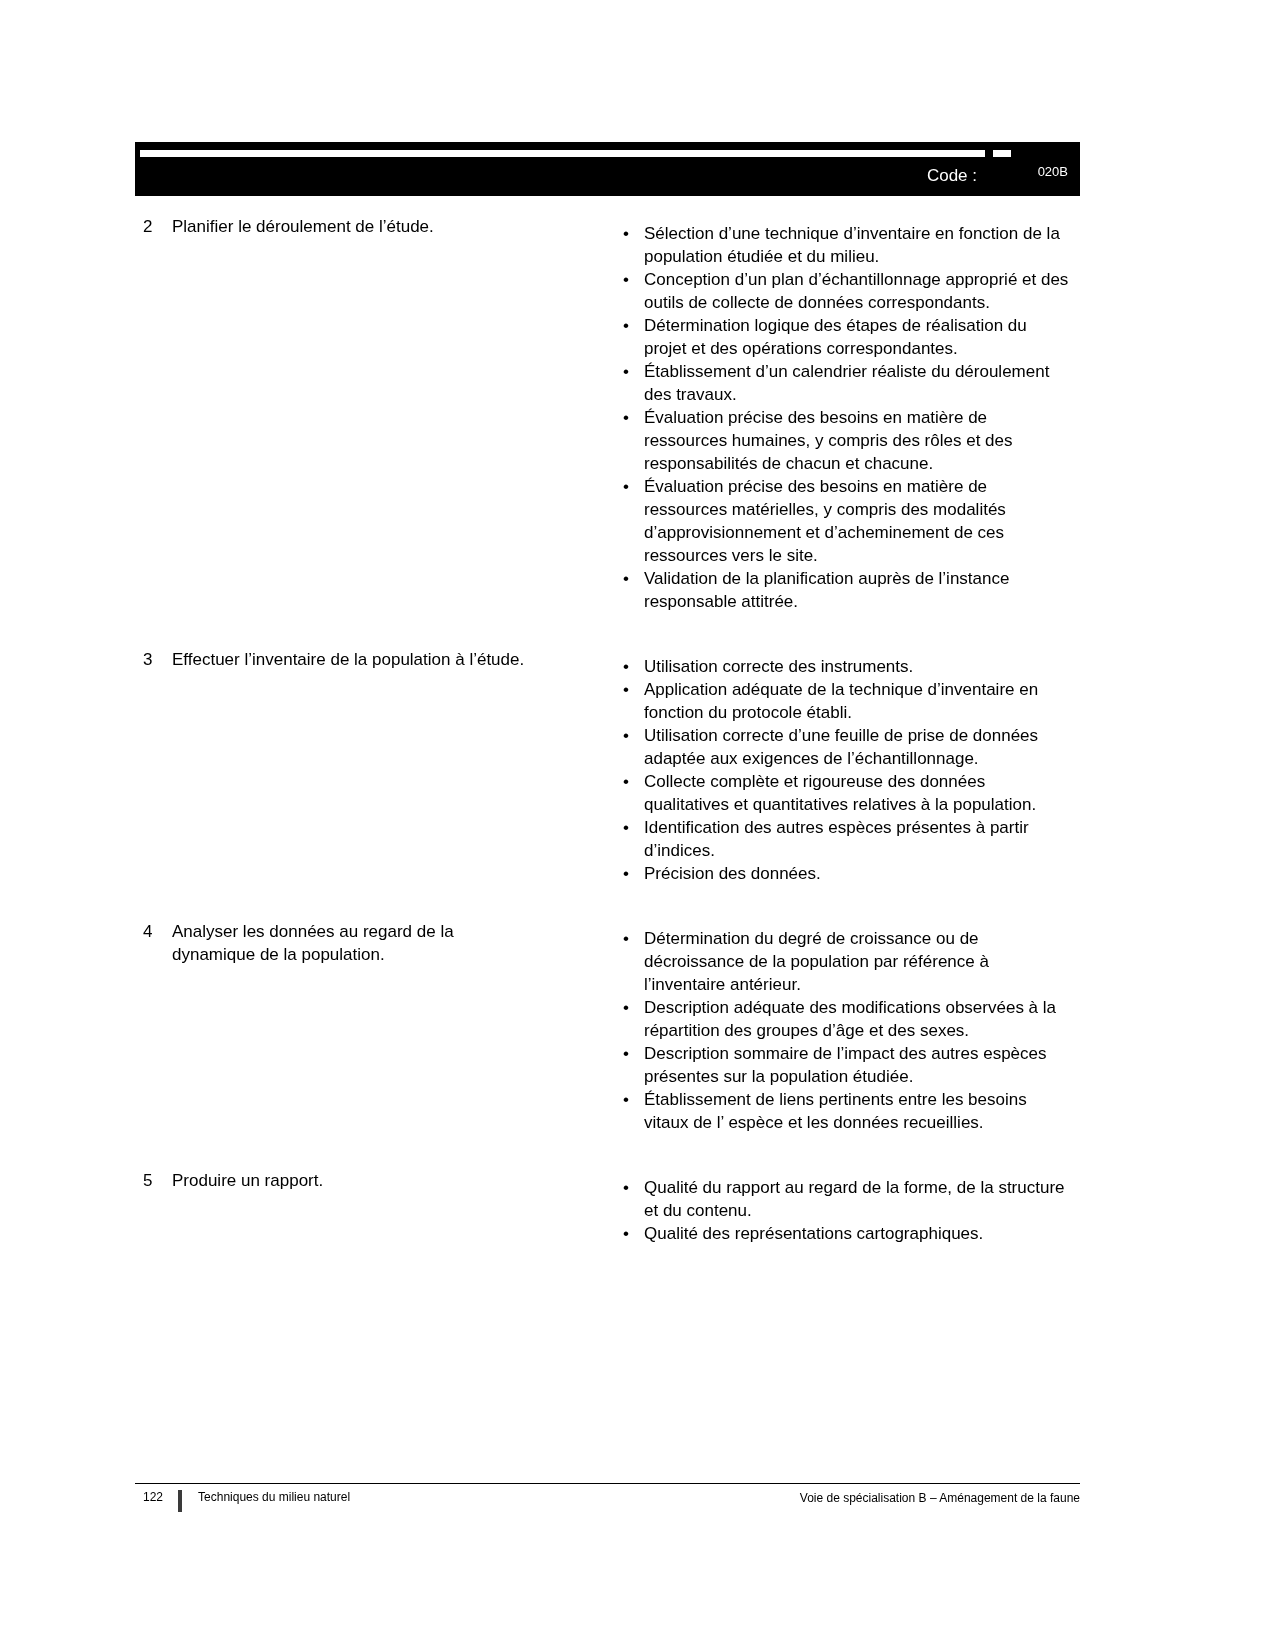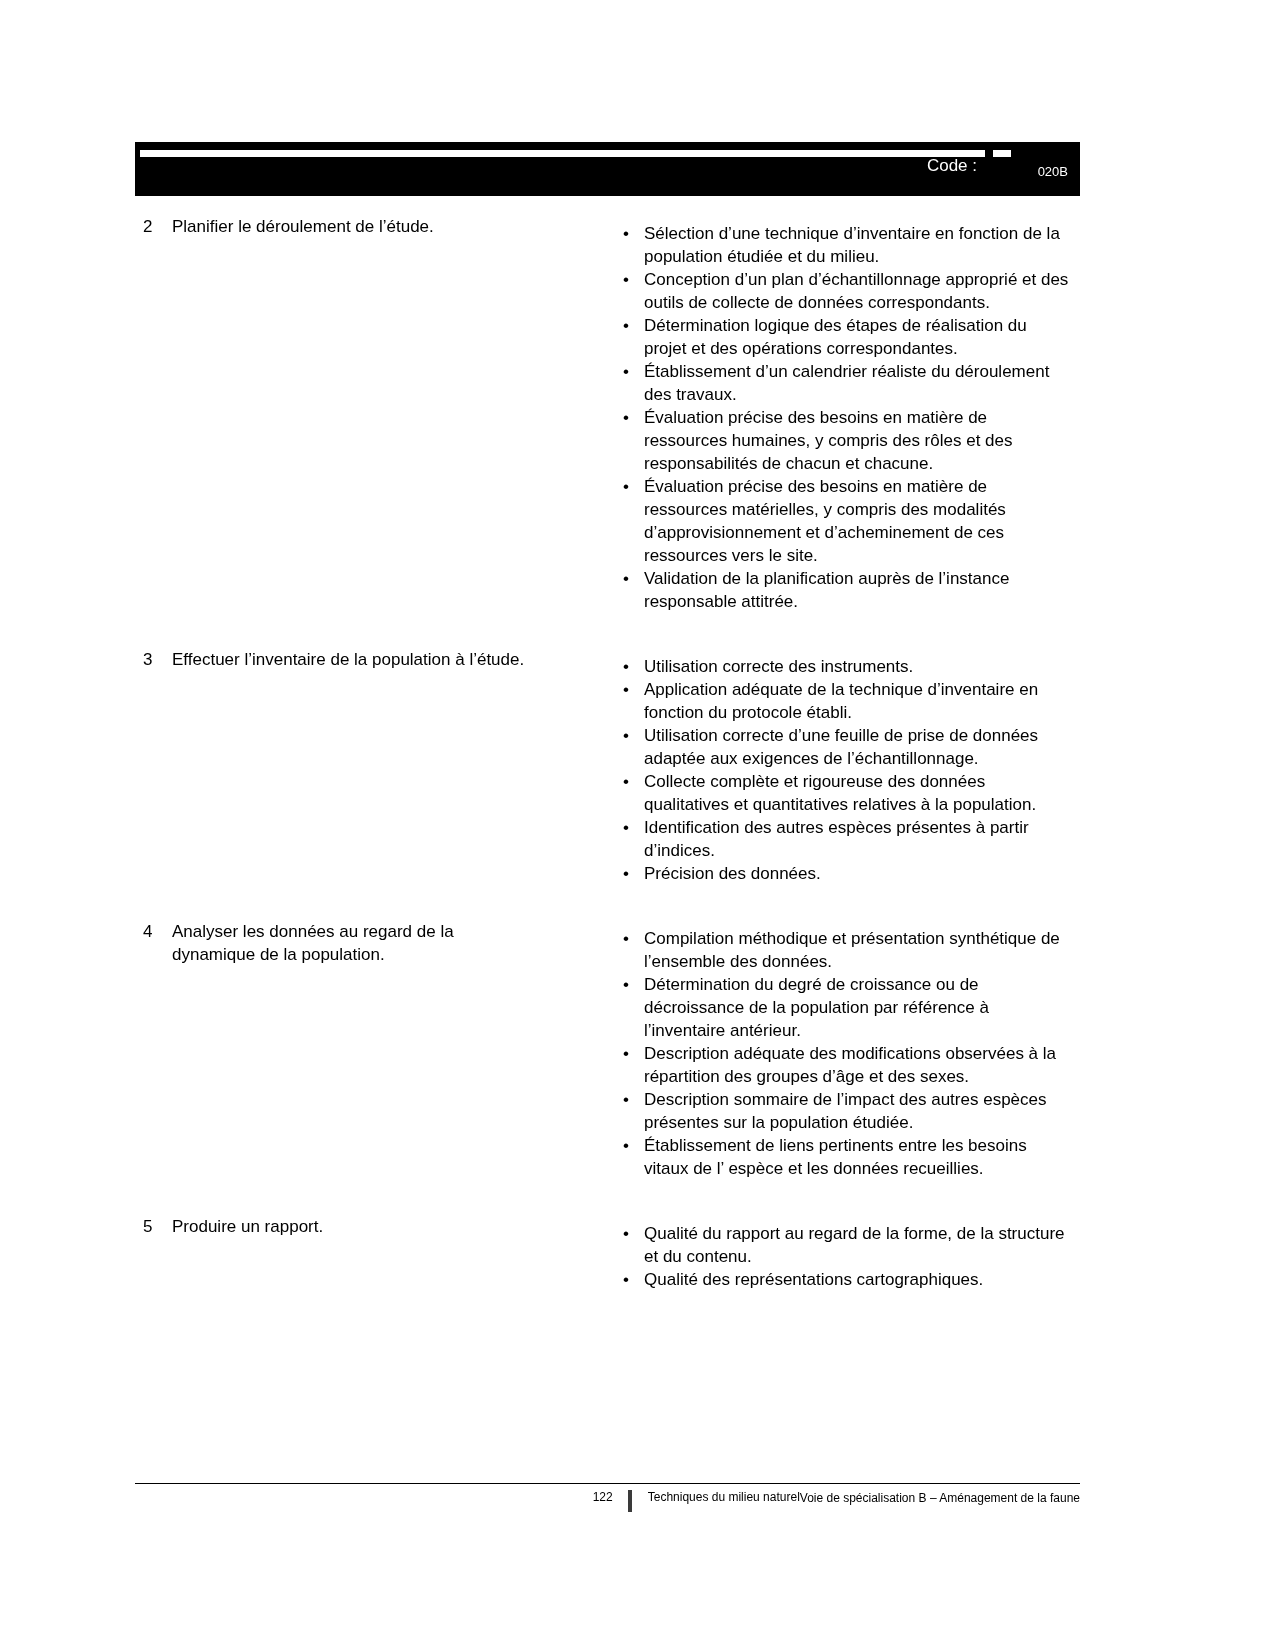--- a/index.html
+++ b/index.html
@@ -9,37 +9,37 @@
     font-family: "Liberation Sans", sans-serif;
     color: #000000;
   }
   .page { position: relative; width: 1275px; height: 1650px; overflow: hidden; background: #fff; }
 
   
   .code-bar { position: absolute; left: 135px; top: 142px; width: 945px; height: 54px; background: #000000; }
   .code-bar .hline { position: absolute; top: 8px; height: 7px; background: #ffffff; }
   .hline-long  { left: 5px;  width: 845px; }
   .hline-short { left: 858px; width: 18px; }
-  .code-label { position: absolute; top: 14px; right: 103px; color: #ffffff; font-size: 17px; }
+  .code-label { position: absolute; top: 24px; right: 103px; color: #ffffff; font-size: 17px; }
   .code-value { position: absolute; top: 22px; right: 12px;  color: #ffffff; font-size: 13px; }
 
   
   .content { position: absolute; left: 143px; top: 215px; width: 937px; font-size: 17px; line-height: 23px; }
   .row { display: grid; grid-template-columns: 29px 443px 1fr; margin-bottom: 28px; }
   .row-num { }
   .objective { padding-right: 20px; white-space: pre-line; }
   ul.criteria { list-style: none; margin: 7px; padding: 0; }
   ul.criteria li { position: relative; padding-left: 22px; }
   ul.criteria li::before { content: "•"; position: absolute; left: 1px; top: 0; }
 
   
   .footer-rule { position: absolute; left: 135px; top: 1483px; width: 945px; height: 1px; background: #000000; }
   .footer-row {
     position: absolute; left: 143px; top: 1490px; width: 937px;
-    display: flex; justify-content: flex-end; align-items: flex-start;
+    display: flex; justify-content: space-between; align-items: flex-start;
     font-size: 12px; line-height: 15px;
   }
   .footer-left { display: flex; align-items: flex-start; }
   .footer-sep { display: inline-block; width: 4px; height: 22px; background: #3a3a3a; margin: 0 16px 0 15px; }
   .footer-right { text-align: right; padding-top: 1px; }
 </style>
 </head>
 <body>
 
 <div class="page">
@@ -88,21 +88,20 @@
 
     <li>Précision des données.</li>
   </ul>
     </section>
 
     <section class="row">
       <span class="row-num">4</span>
       <span class="objective">Analyser les données au regard de la
 dynamique de la population.</span>
       <ul class="criteria">
-    <li>Compilation méthodique et présentation synthétique de l’ensemble des données.</li>
 
     <li>Détermination du degré de croissance ou de décroissance de la population par référence à l’inventaire antérieur.</li>
 
     <li>Description adéquate des modifications observées à la répartition des groupes d’âge et des sexes.</li>
 
     <li>Description sommaire de l’impact des autres espèces présentes sur la population étudiée.</li>
 
     <li>Établissement de liens pertinents entre les besoins vitaux de l’ espèce et les données recueillies.</li>
   </ul>
     </section>

